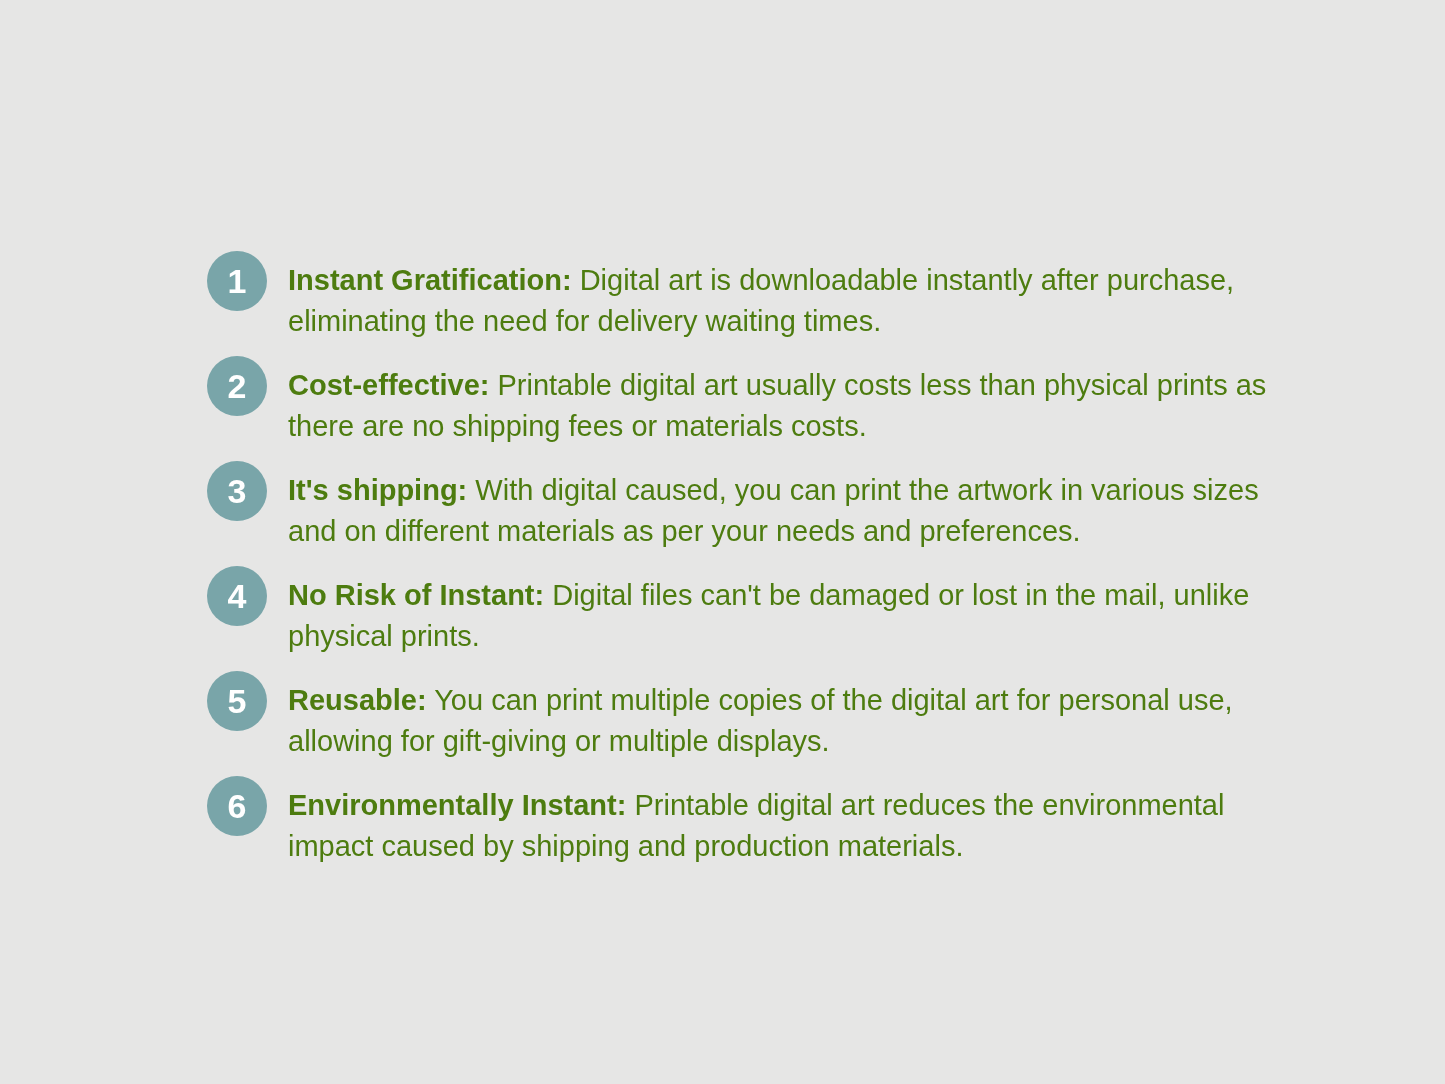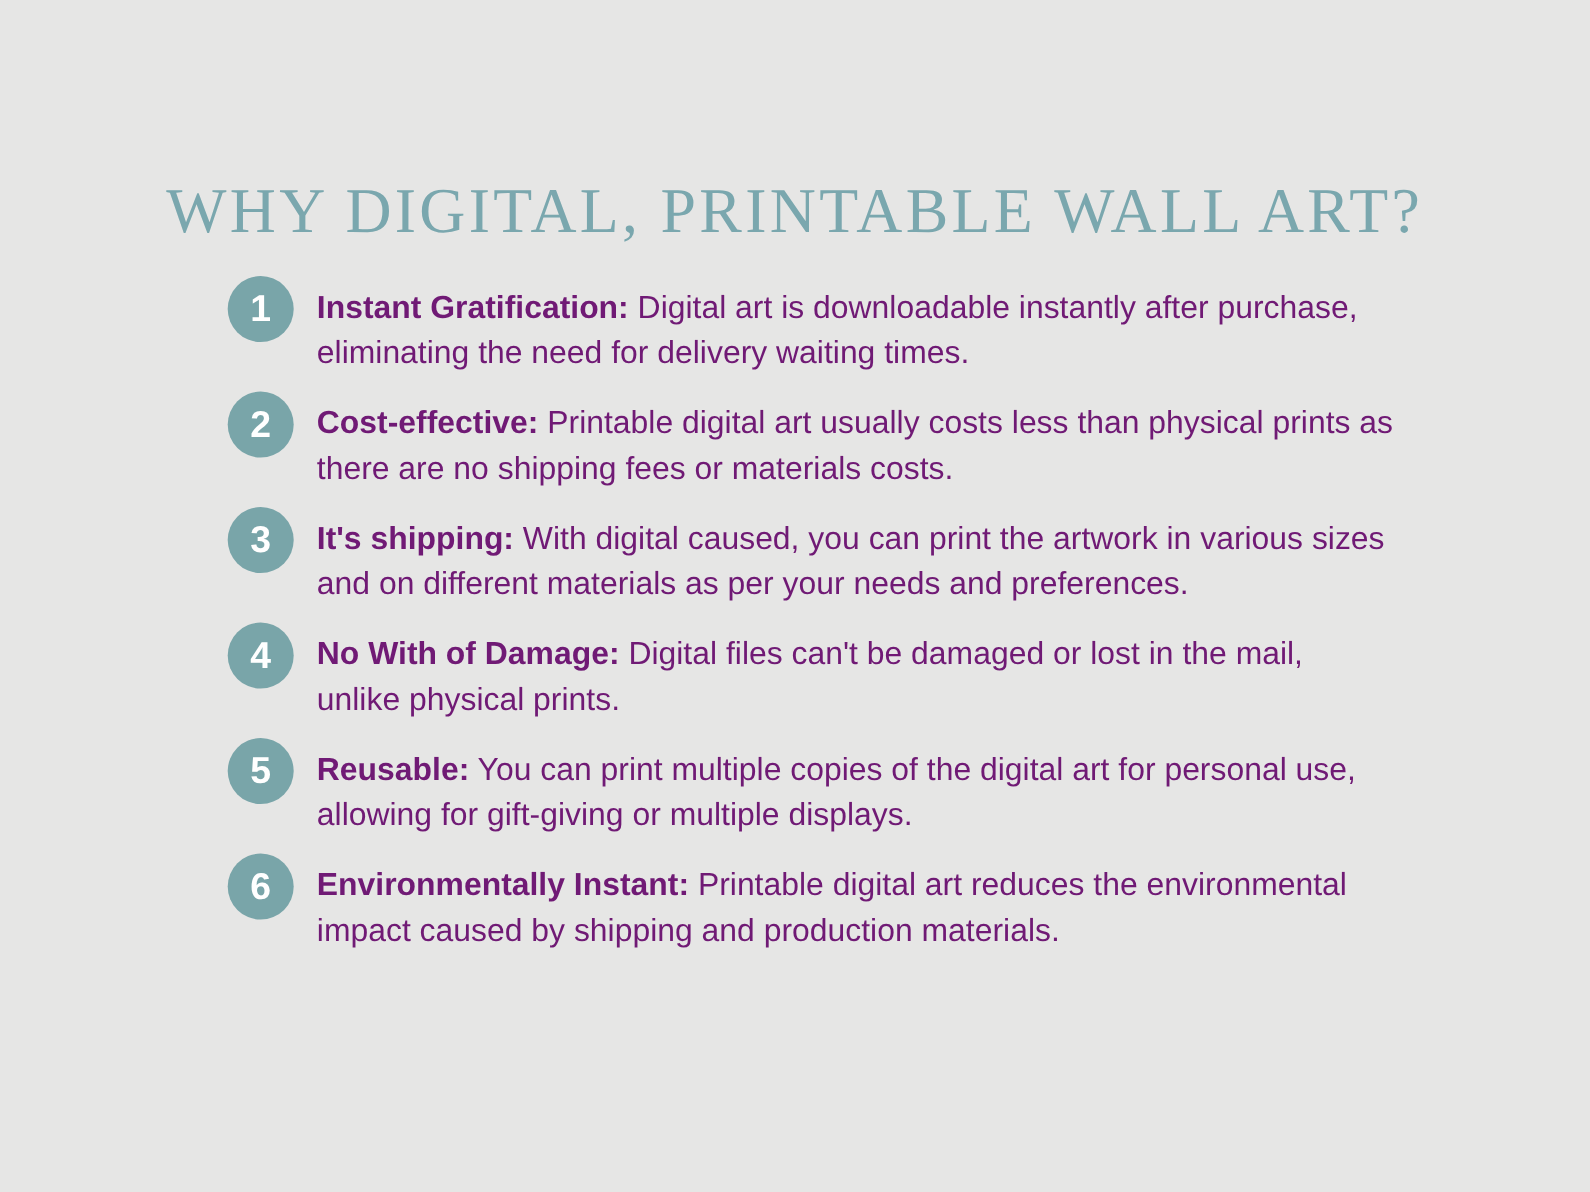--- a/index.html
+++ b/index.html
@@ -60,52 +60,51 @@
     line-height: 60px;
     text-align: center;
     display: flex;
     align-items: center;
     justify-content: center;
   }
   .item-text {
     max-width: 985px;
     font-size: 29px;
     line-height: 41px;
-    color: #701a75;
+    color: #4d7c0f;
   }
   .item-text b {
     font-weight: 700;
   }
 </style>
 </head>
 <body style="background: rgb(230, 230, 229);">
 
 <div class="canvas">
 
-  <h1 class="title" style="color: rgb(122, 167, 174);">WHY DIGITAL, PRINTABLE WALL ART?</h1>
 
   <div class="benefits-list">
     <div class="benefit-item">
       <div class="num-badge" style="background: rgb(121, 165, 169);">1</div>
       <div class="item-text"><b>Instant Gratification:</b><span> Digital art is downloadable instantly after purchase, eliminating the need for delivery waiting times.</span></div>
     </div>
 
     <div class="benefit-item">
       <div class="num-badge" style="background: rgb(121, 165, 169);">2</div>
       <div class="item-text"><b>Cost-effective:</b><span> Printable digital art usually costs less than physical prints as there are no shipping fees or materials costs.</span></div>
     </div>
 
     <div class="benefit-item">
       <div class="num-badge" style="background: rgb(121, 165, 169);">3</div>
       <div class="item-text"><b>It's shipping:</b><span> With digital caused, you can print the artwork in various sizes and on different materials as per your needs and preferences.</span></div>
     </div>
 
     <div class="benefit-item">
       <div class="num-badge" style="background: rgb(121, 165, 169);">4</div>
-      <div class="item-text"><b>No With of Damage:</b><span> Digital files can't be damaged or lost in the mail, unlike physical prints.</span></div>
+      <div class="item-text"><b>No Risk of Instant:</b><span> Digital files can't be damaged or lost in the mail, unlike physical prints.</span></div>
     </div>
 
     <div class="benefit-item">
       <div class="num-badge" style="background: rgb(121, 165, 169);">5</div>
       <div class="item-text"><b>Reusable:</b><span> You can print multiple copies of the digital art for personal use, allowing for gift-giving or multiple displays.</span></div>
     </div>
 
     <div class="benefit-item">
       <div class="num-badge" style="background: rgb(121, 165, 169);">6</div>
       <div class="item-text"><b>Environmentally Instant:</b><span> Printable digital art reduces the environmental impact caused by shipping and production materials.</span></div>

